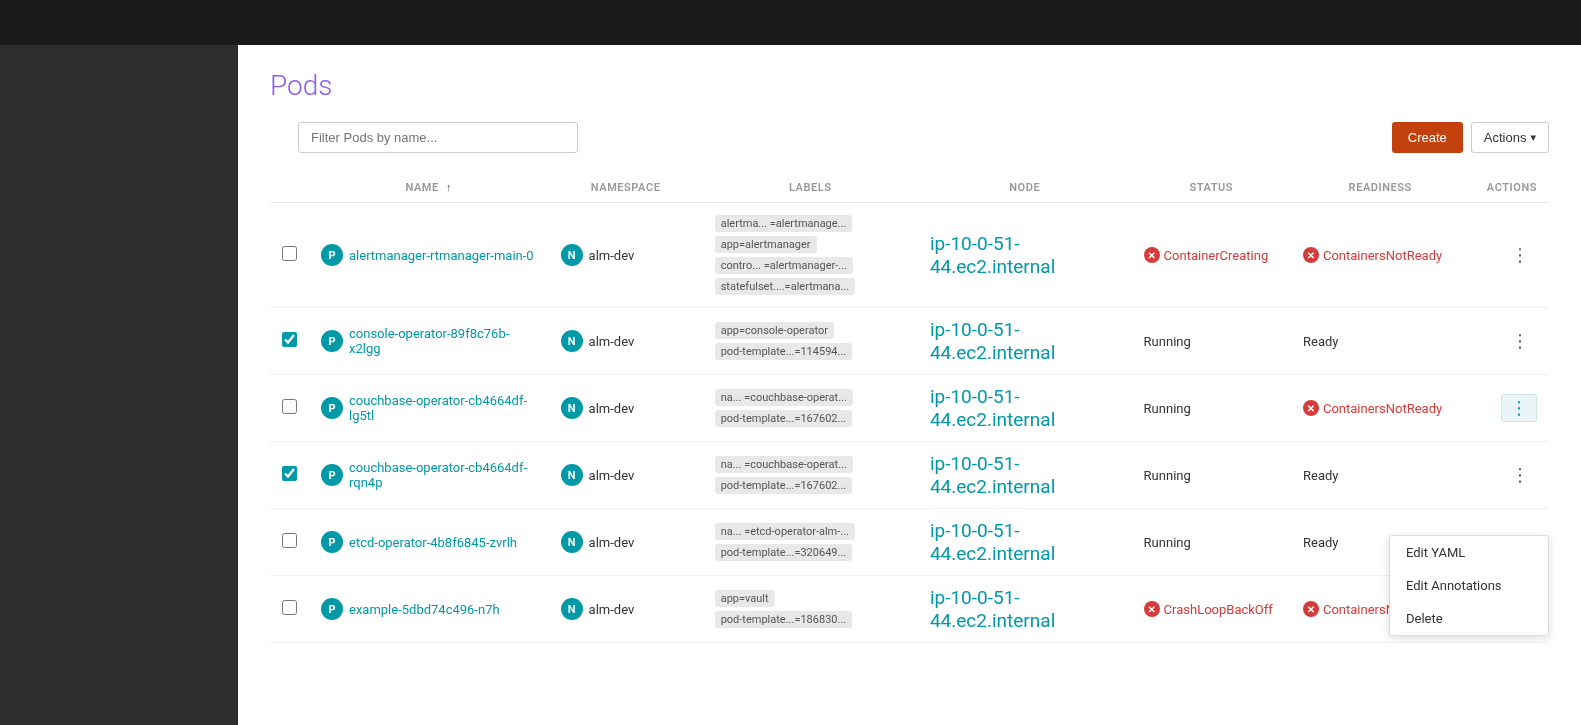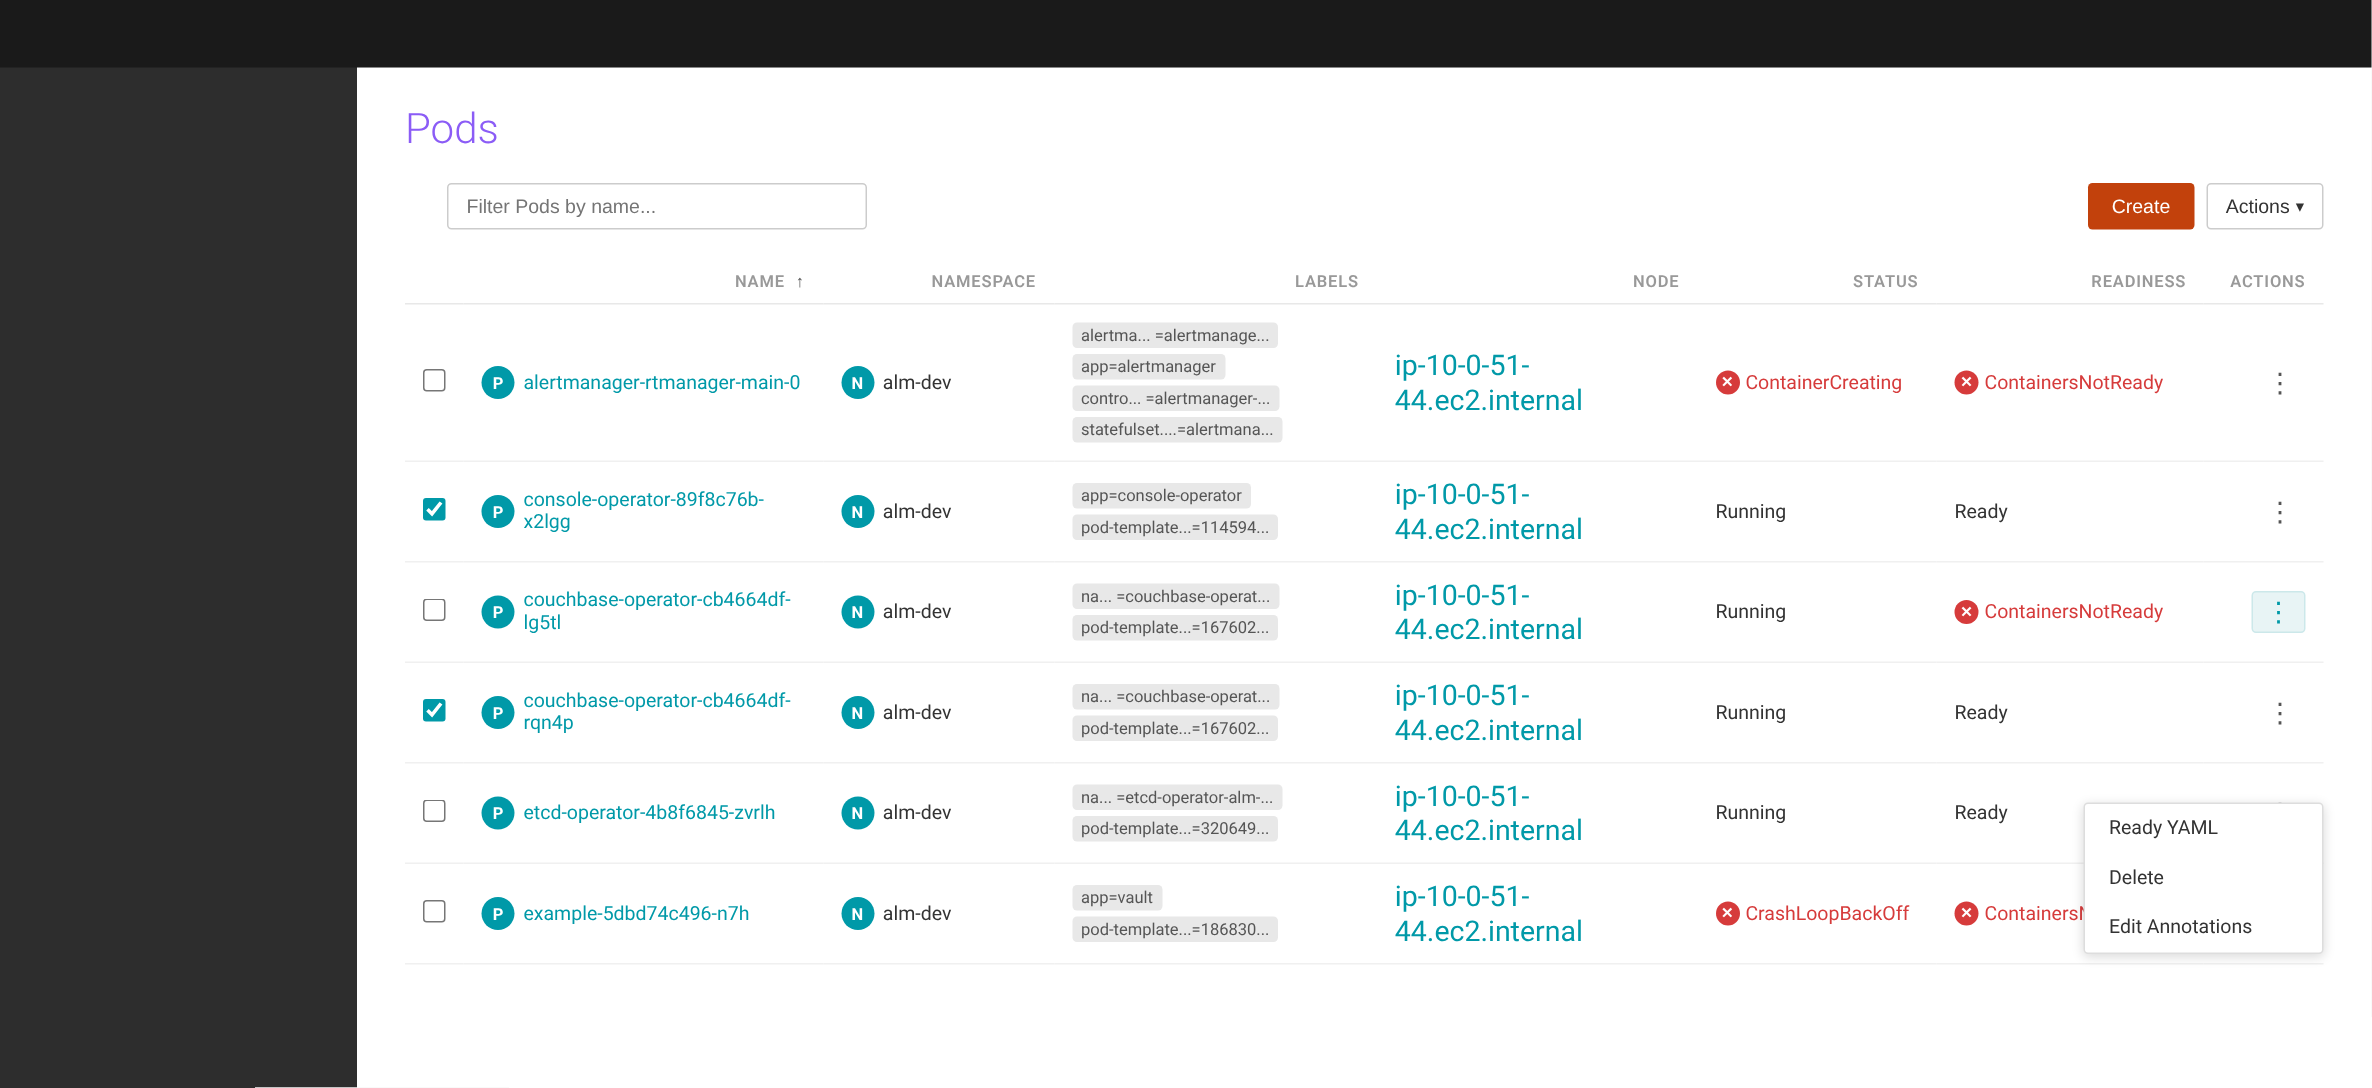--- a/index.html
+++ b/index.html
@@ -85,21 +85,21 @@
       font-size: 11px;
     }
 
     table {
       width: 100%;
       border-collapse: collapse;
       font-size: 13px;
     }
 
     thead th {
-      text-align: right;
+      text-align: center;
       padding: 8px 12px;
       color: #999;
       font-size: 11px;
       font-weight: 600;
       letter-spacing: 0.05em;
       border-bottom: 1px solid #e8e8e8;
     }
 
     thead th.sortable {
       cursor: pointer;
@@ -423,17 +423,17 @@
           </td>
           <td class="col-readiness">
             <div class="readiness-error"><span class="error-icon">✕</span>ContainersNotReady</div>
           </td>
           <td class="col-actions"><button class="actions-btn">⋮</button></td>
         </tr>
       </tbody>
   </table>
 
   <div class="dropdown-menu" id="context-dropdown" style="top: 490px;">
-    <a class="dropdown-item">Ready YAML</a>
+    <a class="dropdown-item">Edit YAML</a>
+    <a class="dropdown-item">Edit Annotations</a>
     <a class="dropdown-item">Delete</a>
-    <a class="dropdown-item">Edit Annotations</a>
   </div>
 </div>
 
 </body></html>

